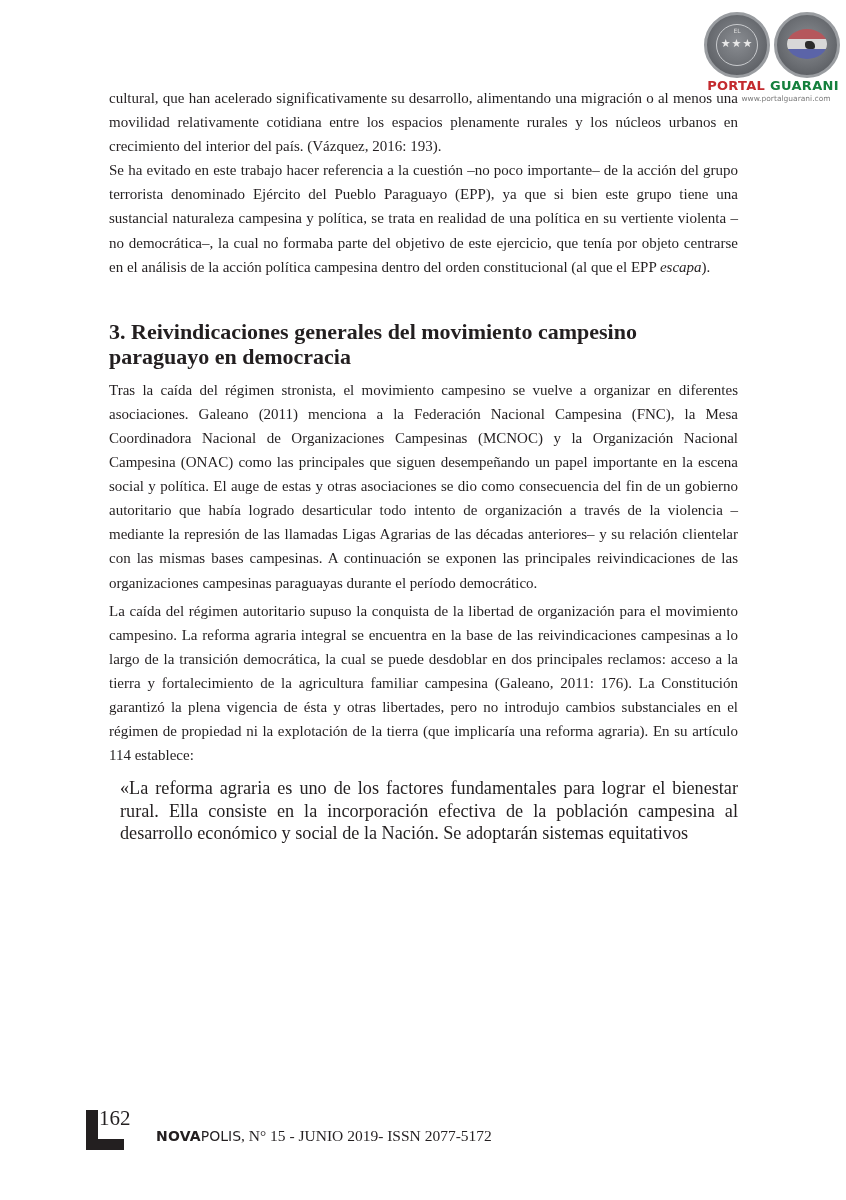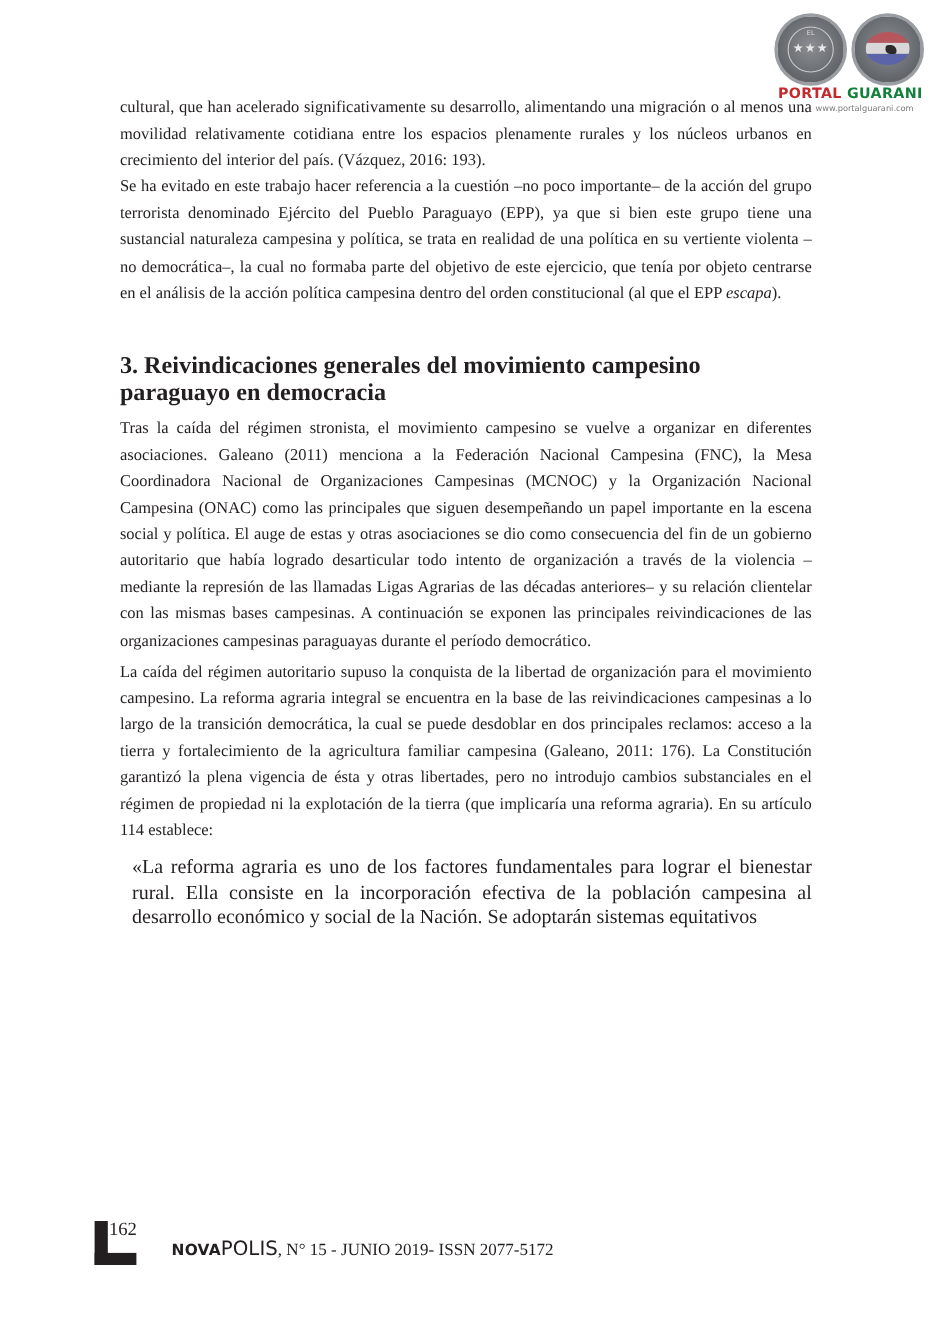--- a/index.html
+++ b/index.html
@@ -34,24 +34,24 @@
   .p { font-size: 15px; line-height: 24.1px; text-align: justify; margin: 0; hyphens: manual; }
   .p + .p { }
   .h2 { font-weight: bold; font-size: 22px; line-height: 25px; margin: 0; }
   .h3 { font-weight: bold; font-size: 20px; line-height: 24px; margin: 0; }
   .h3 .num { display: inline-block; width: 34px; }
   .quote { font-size: 18.2px; line-height: 22.6px; text-align: justify; margin: 0;
            padding-left: 11px; }
 
   .lmark { position: absolute; left: 86px; top: 1110px; width: 12px; height: 40px; background: #231f20; }
   .lmark-base { position: absolute; left: 86px; top: 1139px; width: 38px; height: 11px; background: #231f20; }
-  .page-num { position: absolute; left: 99px; top: 1108px; font-size: 17px; line-height: 20px; }
+  .page-num { position: absolute; left: 99px; top: 1108px; font-size: 21px; line-height: 20px; }
   .footer { position: absolute; left: 156px; top: 1126px; font-size: 15.5px; line-height: 20px; }
   .footer .brand-b { font-family: "DejaVu Sans", sans-serif; font-weight: 900; font-size: 14px; letter-spacing: 0.2px; }
-  .footer .brand-l { font-family: "DejaVu Sans", sans-serif; font-size: 18px; }
+  .footer .brand-l { font-family: "DejaVu Sans", sans-serif; font-size: 14px; }
 </style>
 </head>
 <body>
 
 <div class="logo">
   <div class="coin left">
     <div class="inner"></div>
     <div class="el">EL</div>
     <div class="stars">★★★</div>
   </div>

